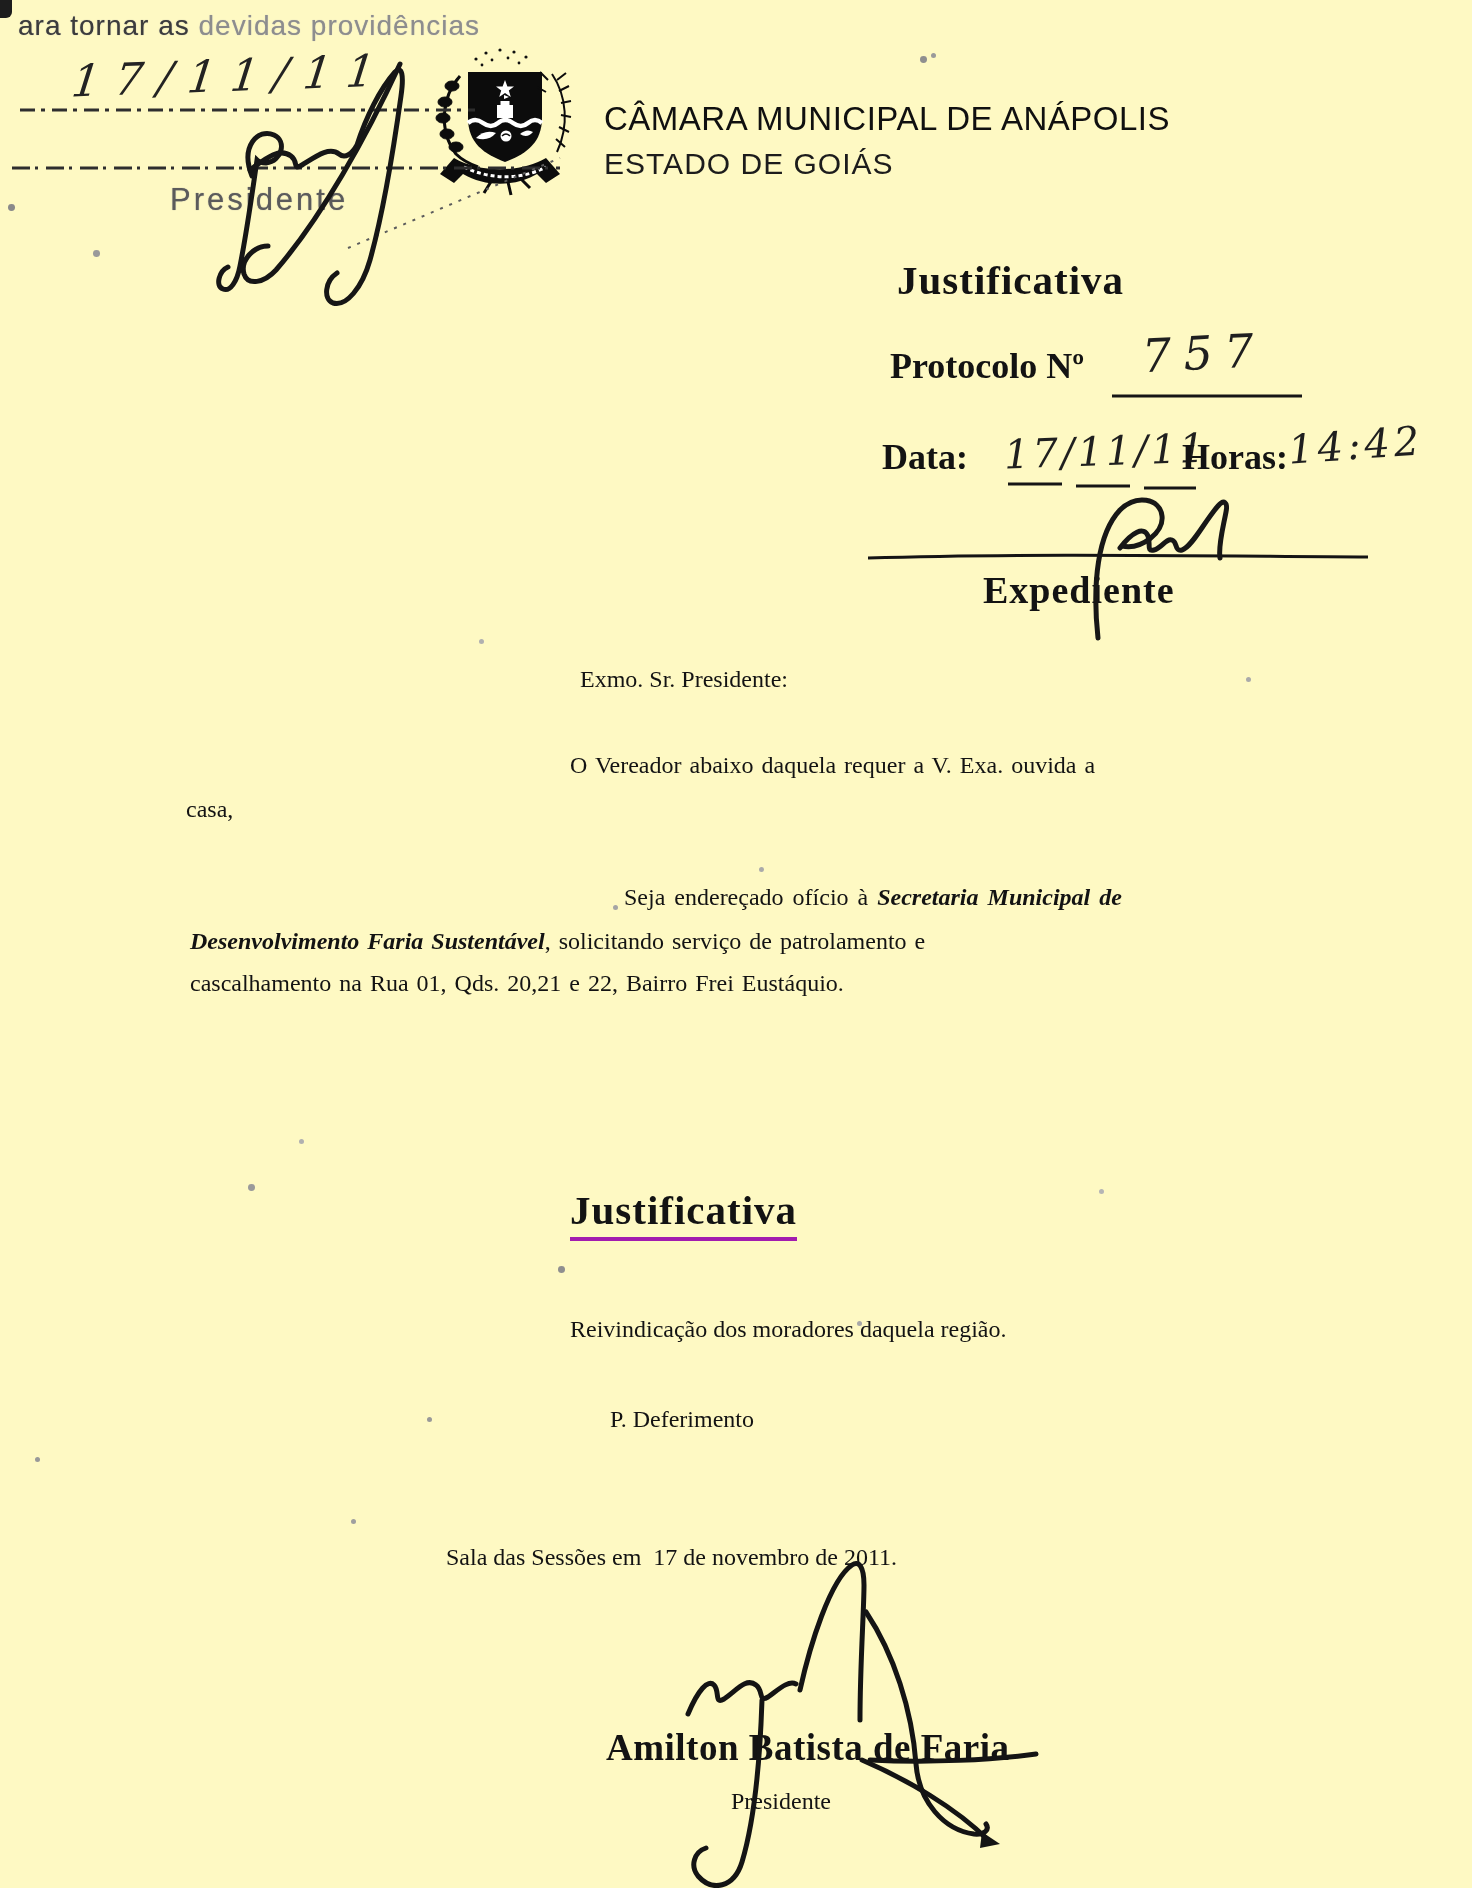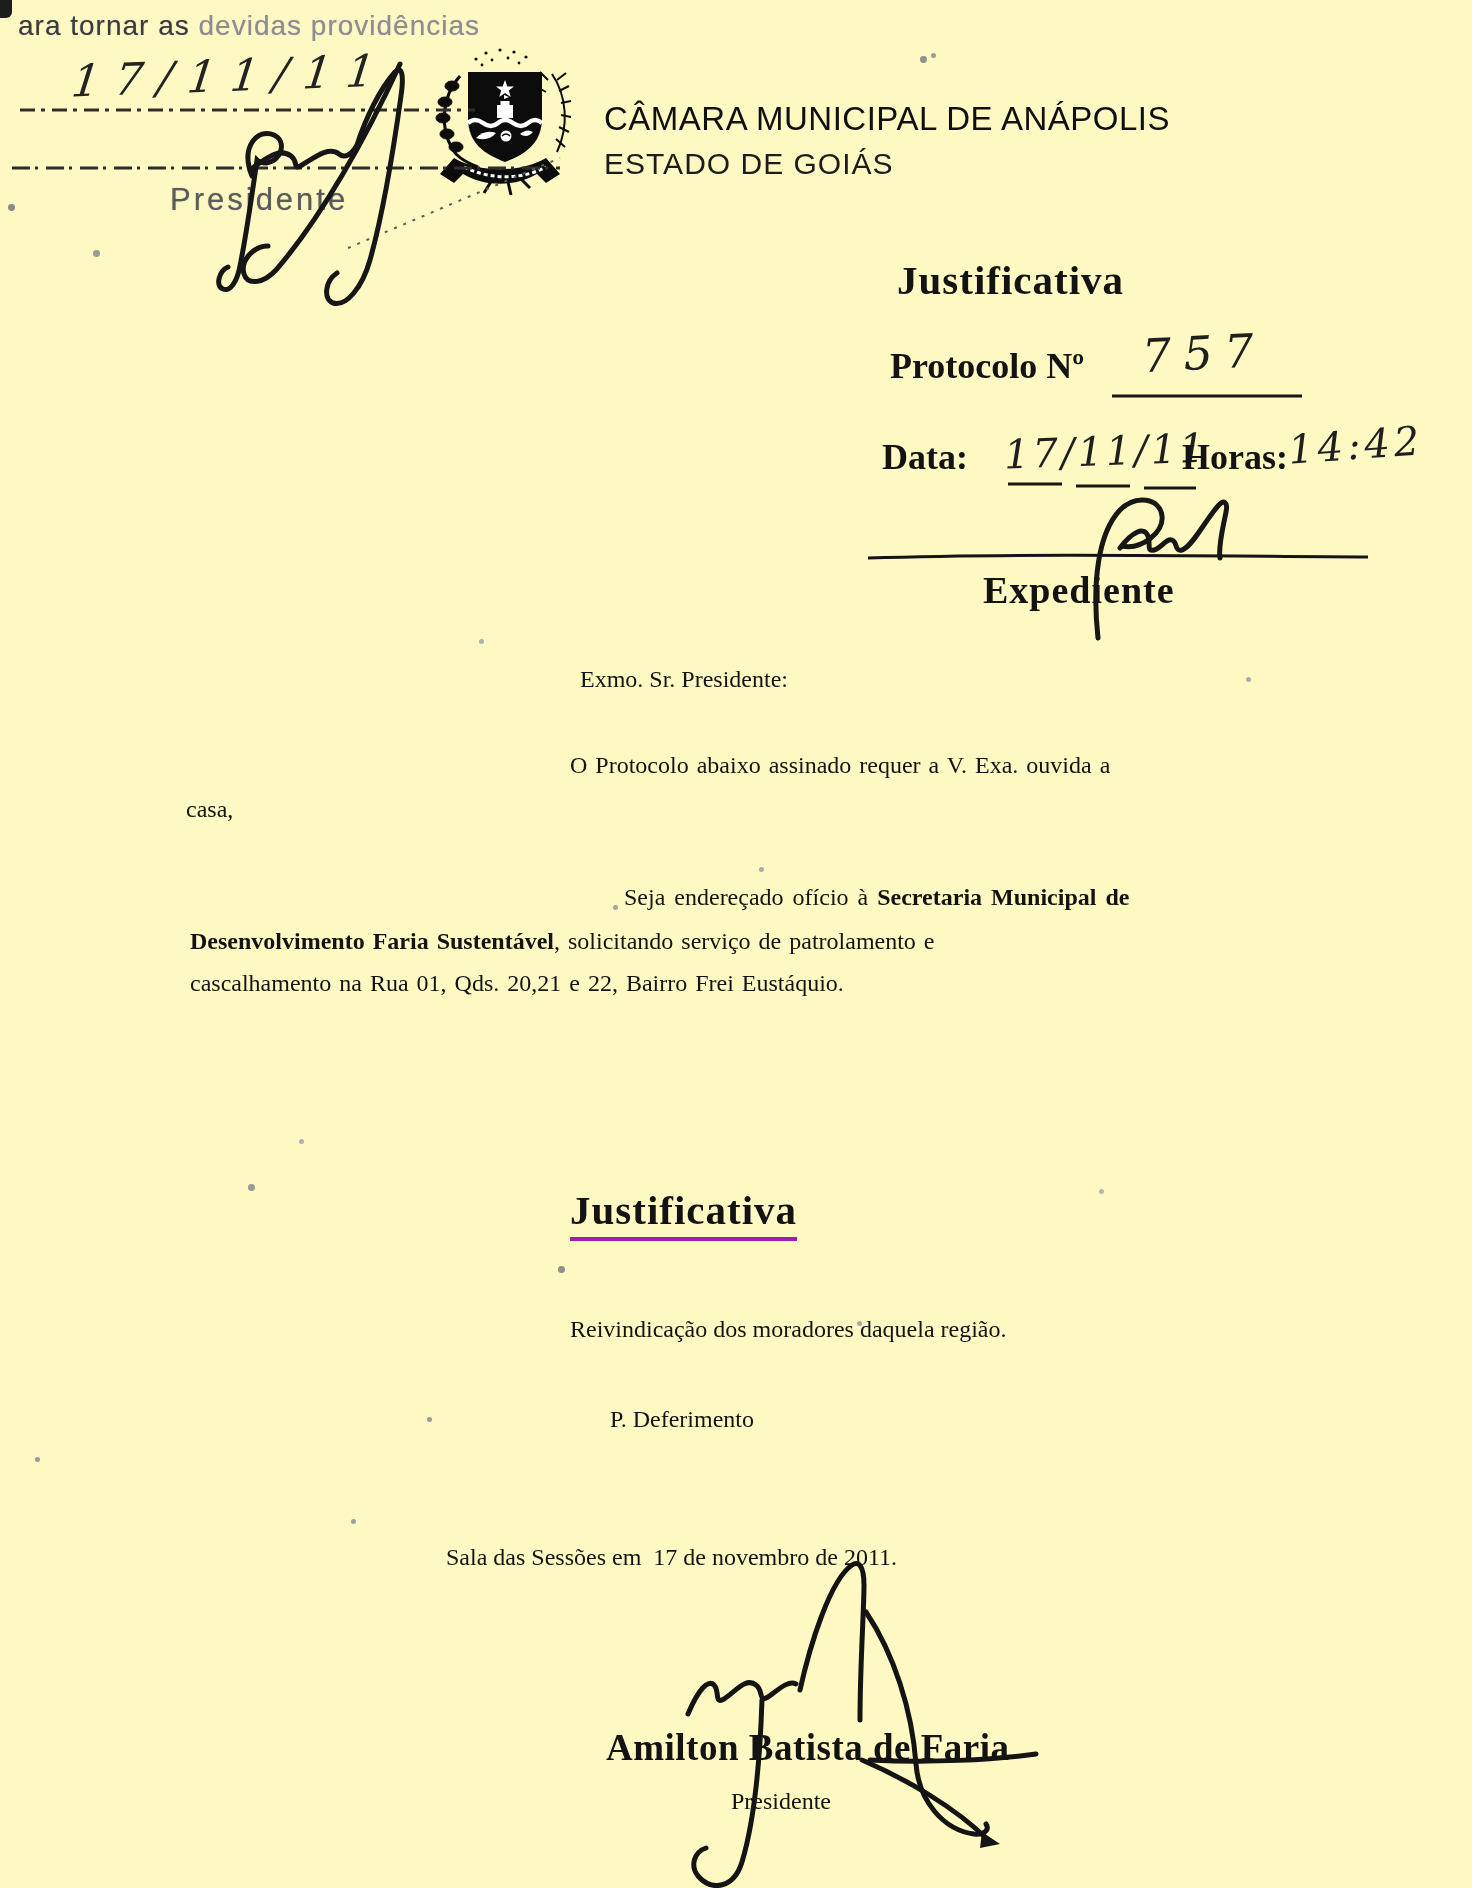--- a/index.html
+++ b/index.html
@@ -1,21 +1,21 @@
 <!DOCTYPE html>
 <html><head>
 <meta charset="utf-8">
 <style>
   html,body{margin:0;padding:0;background:#e8e8e8;}
   .page{position:relative;width:1472px;height:1888px;background:#fef9c3;overflow:hidden;
         font-family:"Liberation Serif",serif;text-align:right;}
   .abs{position:absolute;white-space:pre;}
   .serif{font-family:"Liberation Serif",serif;color:#131313;}
   .sans{font-family:"Liberation Sans",sans-serif;color:#101010;}
-  .b{font-weight:bold;}
+  .b{font-weight:bold;font-style:italic;}
   .hw{font-family:"DejaVu Serif",serif;font-style:italic;color:#1f1f1f;}
 
   
   .stamp-dark{color:#3c3c3c;text-shadow:0 0 1px #9a9a9a;}
   .stamp-light{color:#8d8d8d;text-shadow:0 0 1px #bbb;}
   #stamp-line1{left:18px;top:10px;font-size:28px;letter-spacing:1px;}
   #stamp-date{left:72px;top:50px;font-size:44px;letter-spacing:15px;color:#232323;
               transform:rotate(-2deg) skewX(-9deg);}
   #stamp-role{left:170px;top:182px;font-size:31px;letter-spacing:3px;color:#5b5b5b;
               text-shadow:0 0 1px #8a8a8a;}
@@ -112,21 +112,21 @@
   <div class="abs serif" id="doc-title">Justificativa</div>
   <div class="abs serif" id="protocol-label">Protocolo Nº</div>
   <div class="abs hw" id="protocol-num">757</div>
   <div class="abs serif" id="date-label">Data:</div>
   <div class="abs hw" id="date-val">17/11/11</div>
   <div class="abs serif" id="hours-label">Horas:</div>
   <div class="abs hw" id="hours-val">14:42</div>
   <div class="abs serif" id="expediente">Expediente</div>
 
   <div class="abs serif body36" id="salutation">Exmo. Sr. Presidente:</div>
-  <div class="abs serif body36" id="p1l1">O Protocolo abaixo assinado requer a V. Exa. ouvida a</div>
+  <div class="abs serif body36" id="p1l1">O Vereador abaixo daquela requer a V. Exa. ouvida a</div>
   <div class="abs serif body36" id="p1l2">casa,</div>
   <div class="abs serif body36" id="p2l1"><span>Seja endereçado ofício à </span><span class="b">Secretaria Municipal de</span></div>
   <div class="abs serif body36" id="p2l2"><span class="b">Desenvolvimento Faria Sustentável</span><span>, solicitando serviço de patrolamento e</span></div>
   <div class="abs serif body36" id="p2l3">cascalhamento na Rua 01, Qds. 20,21 e 22, Bairro Frei Eustáquio.</div>
   <div class="abs serif" id="just-title">Justificativa</div>
   <div class="abs serif body36" id="just-body">Reivindicação dos moradores daquela região.</div>
   <div class="abs serif body36" id="defer">P. Deferimento</div>
   <div class="abs serif body36" id="session">Sala das Sessões em  17 de novembro de 2011.</div>
 
   <div class="abs serif" id="signer-name">Amilton Batista de Faria</div>

